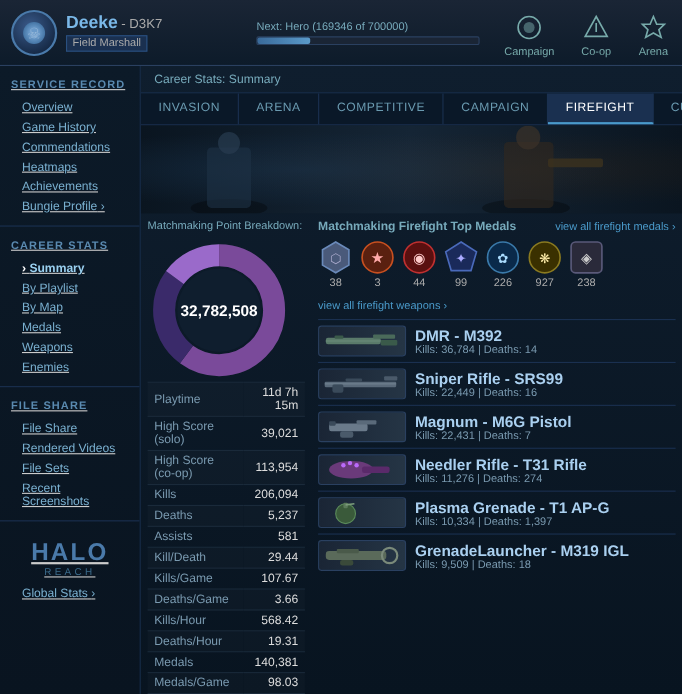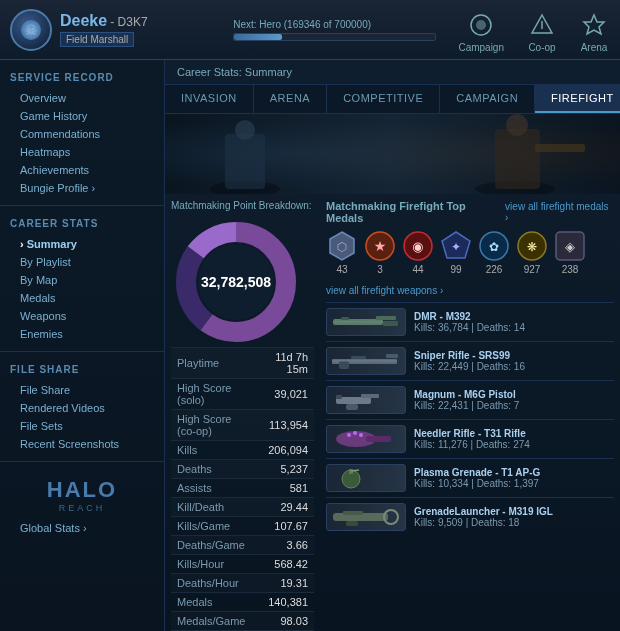--- a/index.html
+++ b/index.html
@@ -107,25 +107,26 @@
     }
 
     
     #main {
       display: flex;
       height: 571px;
     }
 
     
     #sidebar {
-      width: 165px;
+      width: 128px;
       background: linear-gradient(180deg, #0c1a28 0%, #091420 100%);
       border-right: 1px solid #1a3050;
       flex-shrink: 0;
       overflow-y: auto;
+      text-decoration: underline;
     }
     .sidebar-section {
       border-bottom: 1px solid #1a3050;
       padding: 8px 0;
     }
     .sidebar-section-title {
       color: #5a8ab0;
       font-size: 10px;
       font-weight: bold;
       letter-spacing: 1px;
@@ -290,21 +291,21 @@
     }
     .weapon-img {
       width: 80px; height: 28px;
       background: linear-gradient(90deg, #1a2535, #253545);
       border: 1px solid #2a4060;
       border-radius: 3px;
       display: flex; align-items: center; justify-content: center;
       flex-shrink: 0;
     }
     .weapon-info {}
-    .weapon-name { color: #aad0f0; font-size: 10px; font-weight: bold; }
+    .weapon-name { color: #aad0f0; font-size: 14px; font-weight: bold; }
     .weapon-stats { color: #7a9ab0; font-size: 10px; }
 
     
     #stats-table {
       width: 100%;
       border-collapse: collapse;
     }
     .stats-row td {
       padding: 3px 6px;
       border-top: 1px solid #1a2a3a;
@@ -541,21 +542,21 @@
           </div>
           <div id="medals-row">
 
           <div class="medal-item">
     <div class="medal-icon">
                   <svg width="32" height="32">
                     <polygon points="16,2 28,9 28,23 16,30 4,23 4,9" fill="#4a5a7a" stroke="#6a8aba" stroke-width="1.5"></polygon>
                     <text x="16" y="21" text-anchor="middle" fill="#aac" font-size="12">⬡</text>
                   </svg>
                 </div>
-    <span class="medal-count">43</span>
+    <span class="medal-count">38</span>
   </div>
               <div class="medal-item">
     <div class="medal-icon">
                   <svg width="32" height="32">
                     <circle cx="16" cy="16" r="14" fill="#5a2010" stroke="#c85020" stroke-width="1.5"></circle>
                     <text x="16" y="21" text-anchor="middle" fill="#faa" font-size="14">★</text>
                   </svg>
                 </div>
     <span class="medal-count">3</span>
   </div>

